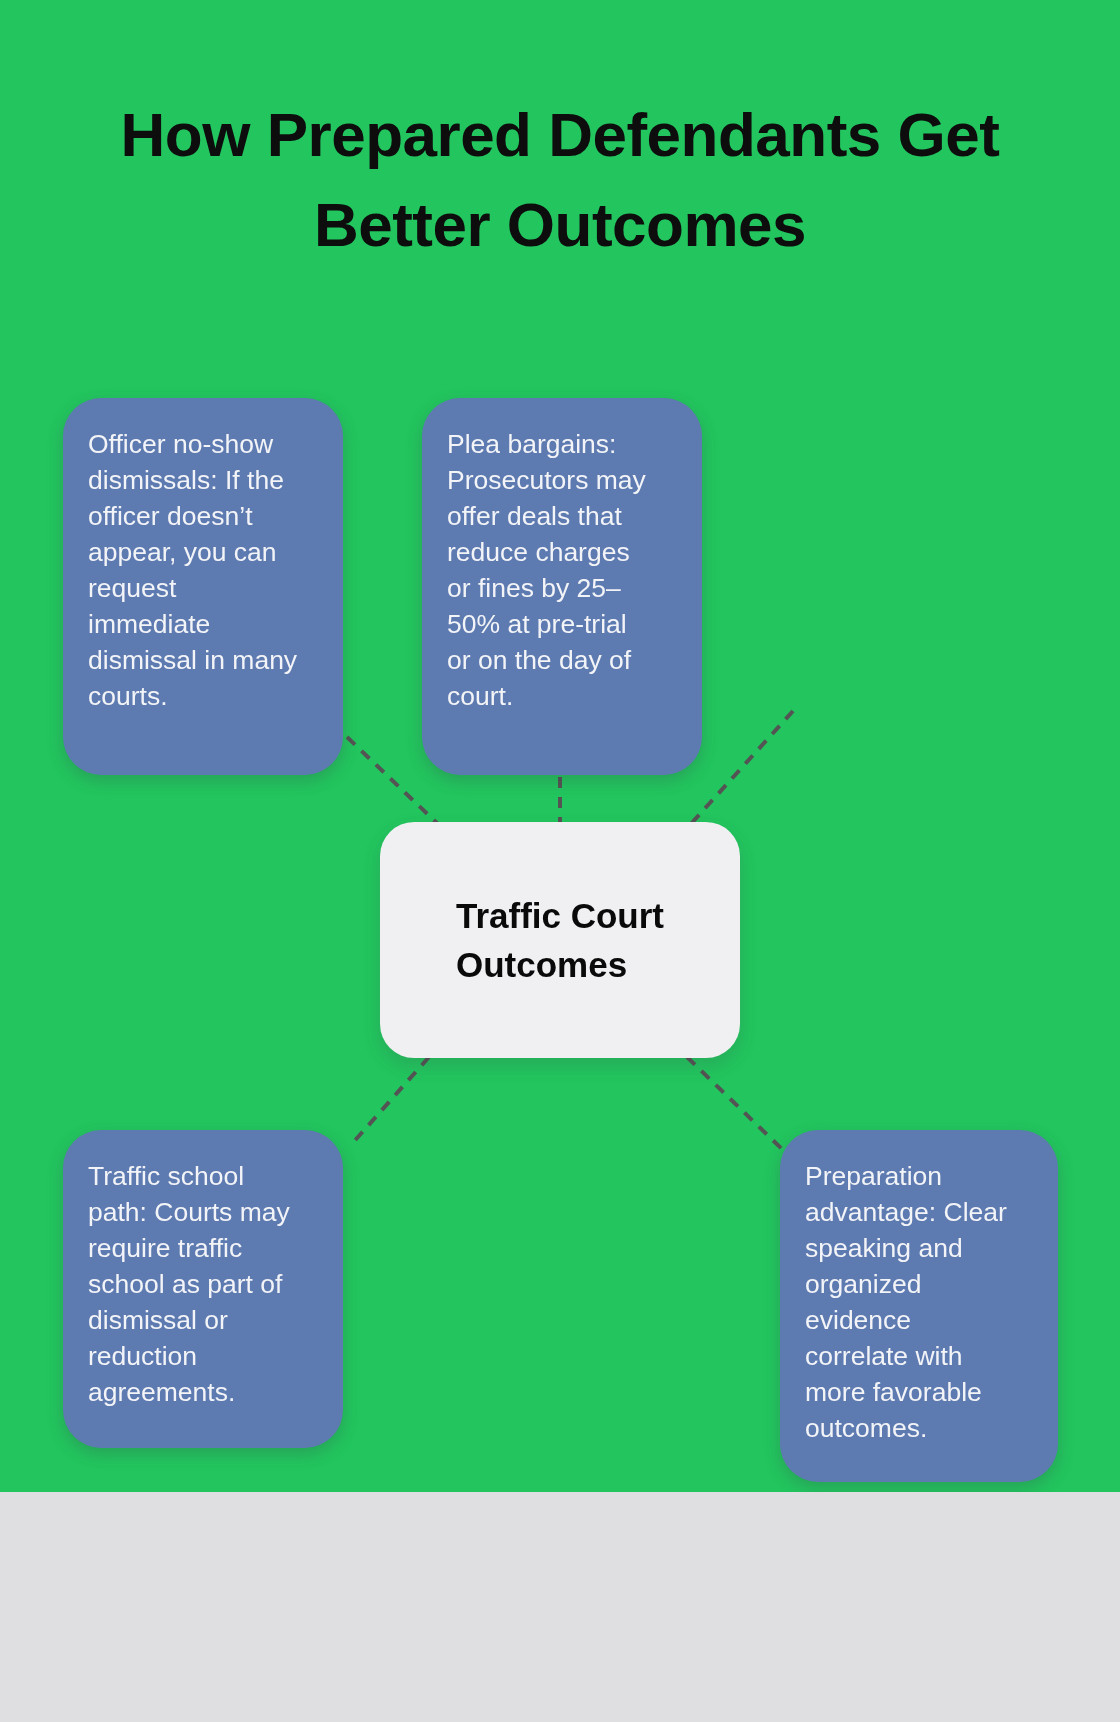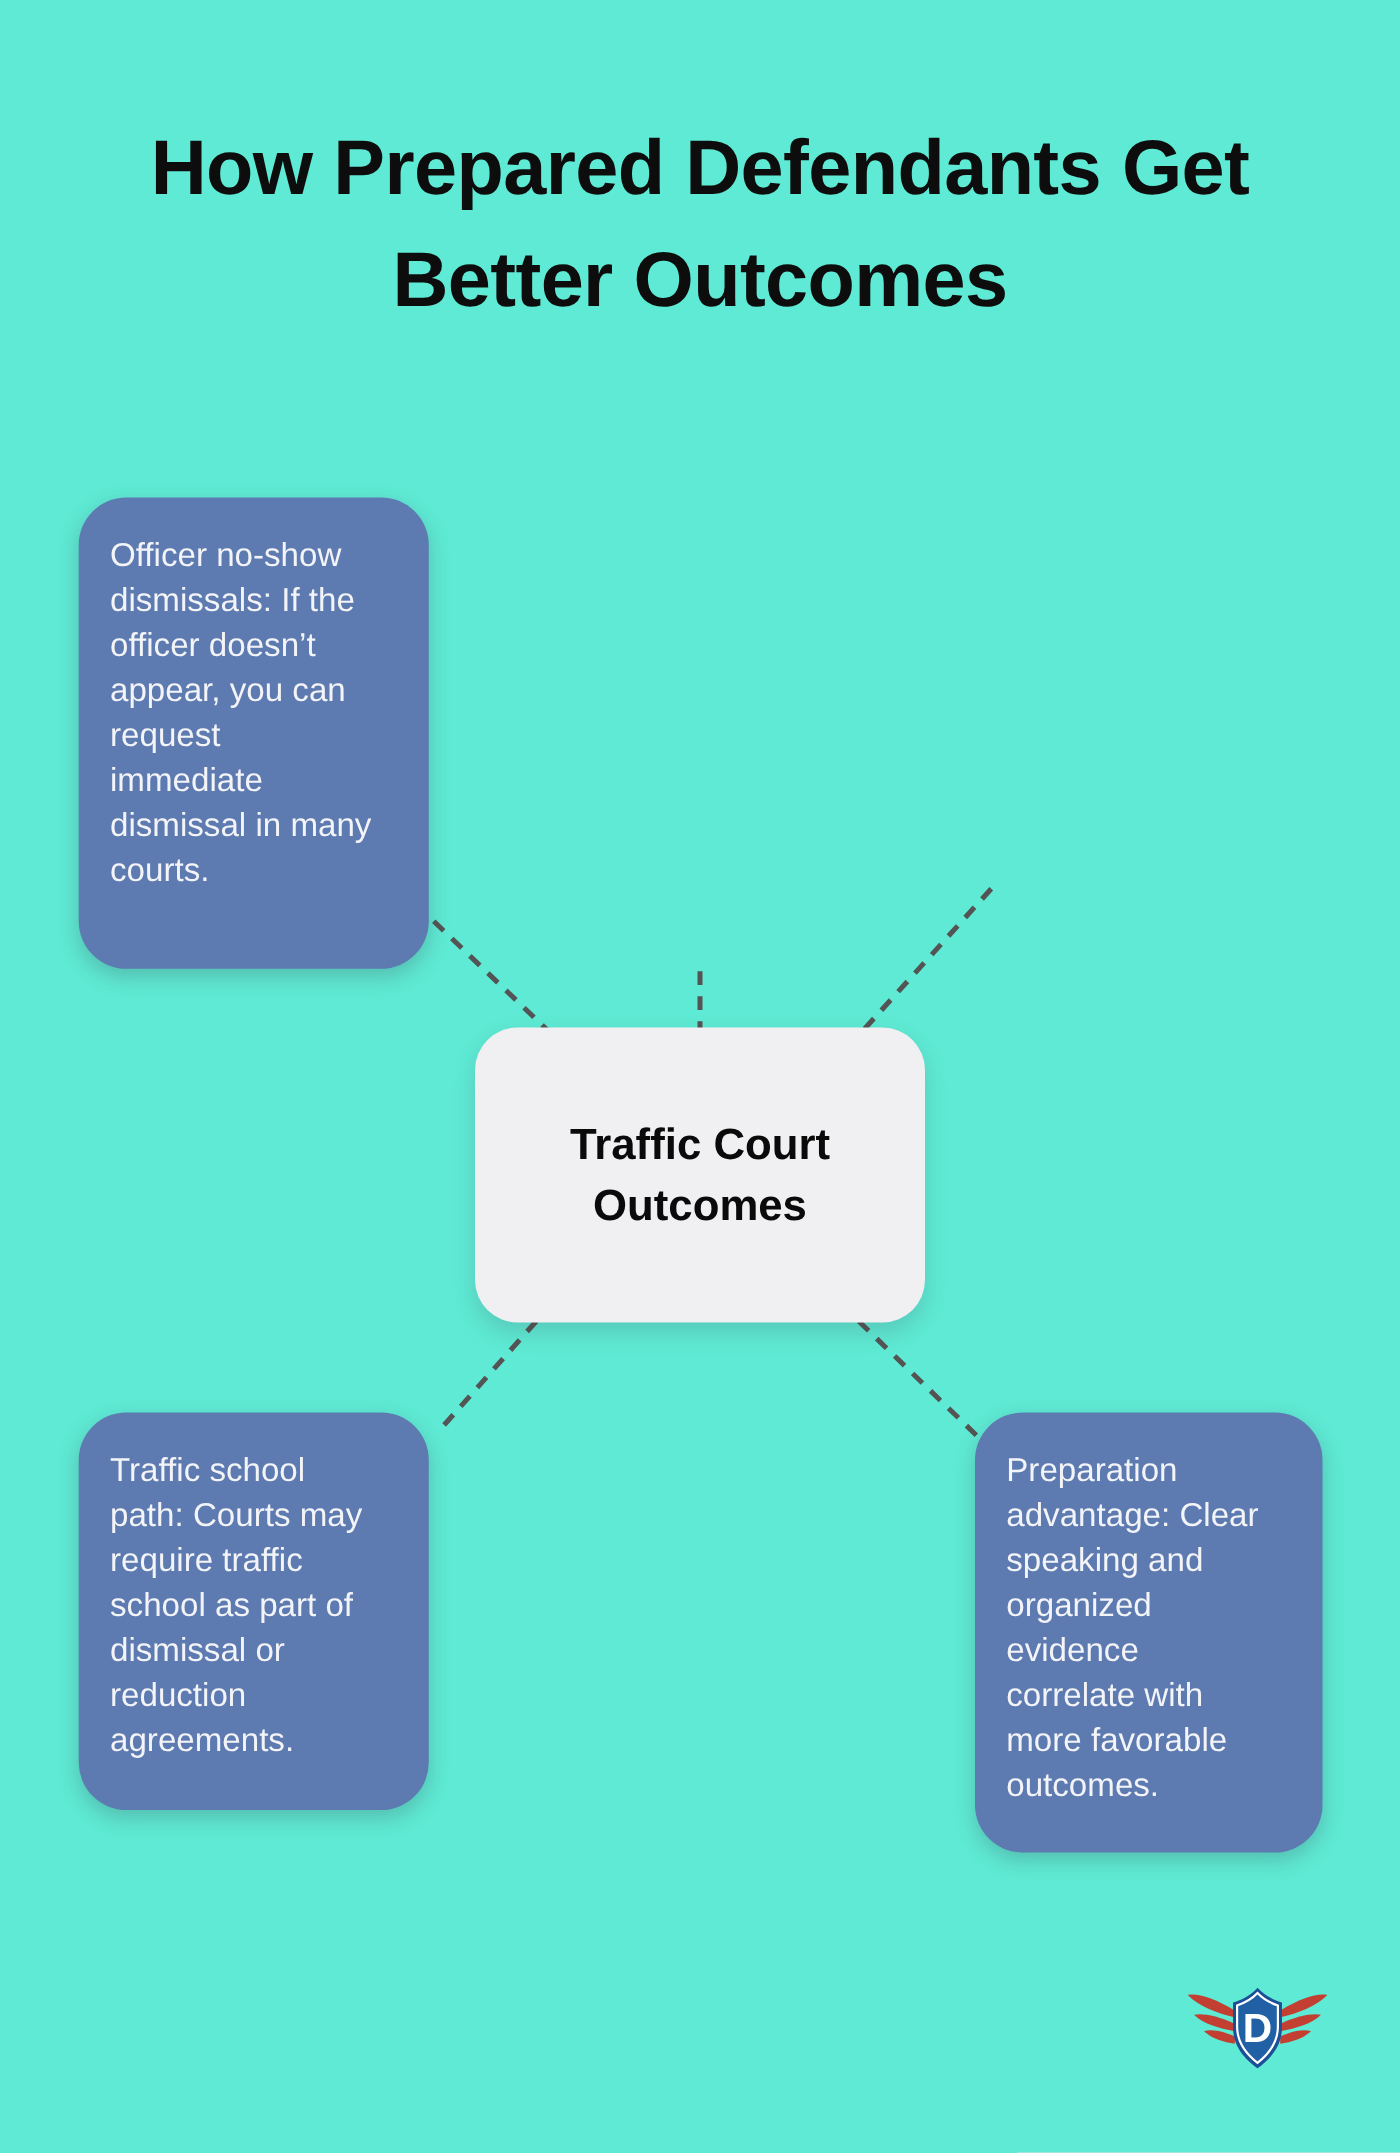--- a/index.html
+++ b/index.html
@@ -1,20 +1,20 @@
 <!DOCTYPE html>
 <html><head>
 <meta charset="utf-8">
 <style>
   html, body { margin: 0; padding: 0; background: #dfdee0; }
   .canvas {
     position: relative;
     width: 1120px;
-    height: 1722px;
-    background: #5eead4;
+    height: 1492px;
+    background: #22c55e;
     overflow: hidden;
     font-family: "Liberation Sans", sans-serif;
   }
   .title {
     position: absolute;
     top: 90px;
     left: 0;
     width: 1120px;
     text-align: center;
     font-weight: 700;
@@ -43,21 +43,21 @@
   .n5 { left: 780px; top: 1130px; width: 278px; height: 352px; }
   .center-node {
     position: absolute;
     left: 380px; top: 822px;
     width: 360px; height: 236px;
     background: #f0eff2;
     border-radius: 34px;
     display: flex;
     align-items: center;
     justify-content: center;
-    text-align: center;
+    text-align: left;
     font-weight: 700;
     font-size: 35px;
     line-height: 49px;
     color: #0a0a0a;
     white-space: pre-line;
     box-shadow: 0 8px 18px rgba(60,60,70,0.18);
   }
   .connectors {
     position: absolute;
     left: 0; top: 0;
@@ -87,20 +87,28 @@
   </svg>
 
   <div class="node n1">Officer no-show
 dismissals: If the
 officer doesn’t
 appear, you can
 request
 immediate
 dismissal in many
 courts.</div>
+  <div class="node n2">Plea bargains:
+Prosecutors may
+offer deals that
+reduce charges
+or fines by 25–
+50% at pre-trial
+or on the day of
+court.</div>
   <div class="node n5">Preparation
 advantage: Clear
 speaking and
 organized
 evidence
 correlate with
 more favorable
 outcomes.</div>
   <div class="node n4">Traffic school
 path: Courts may

